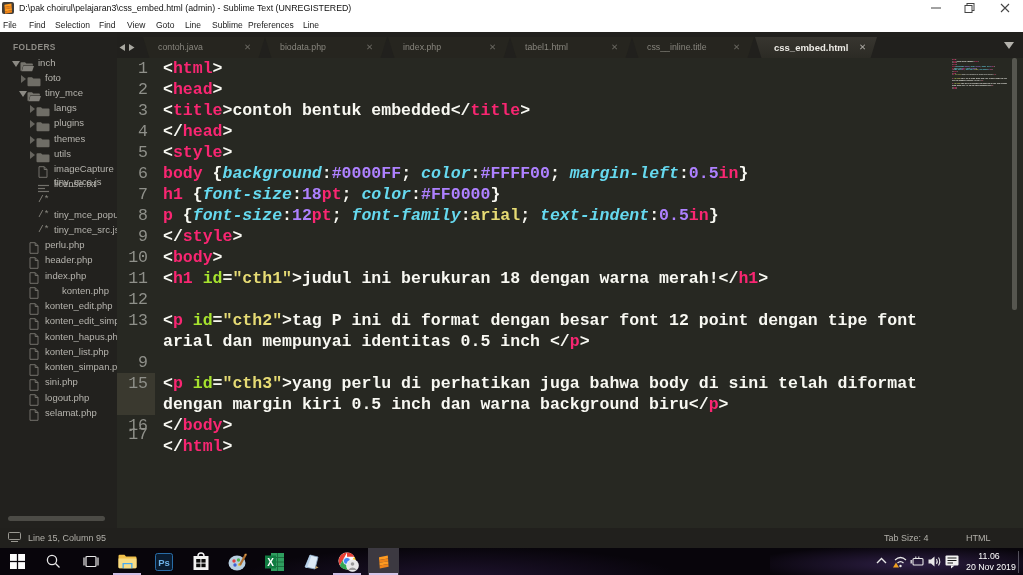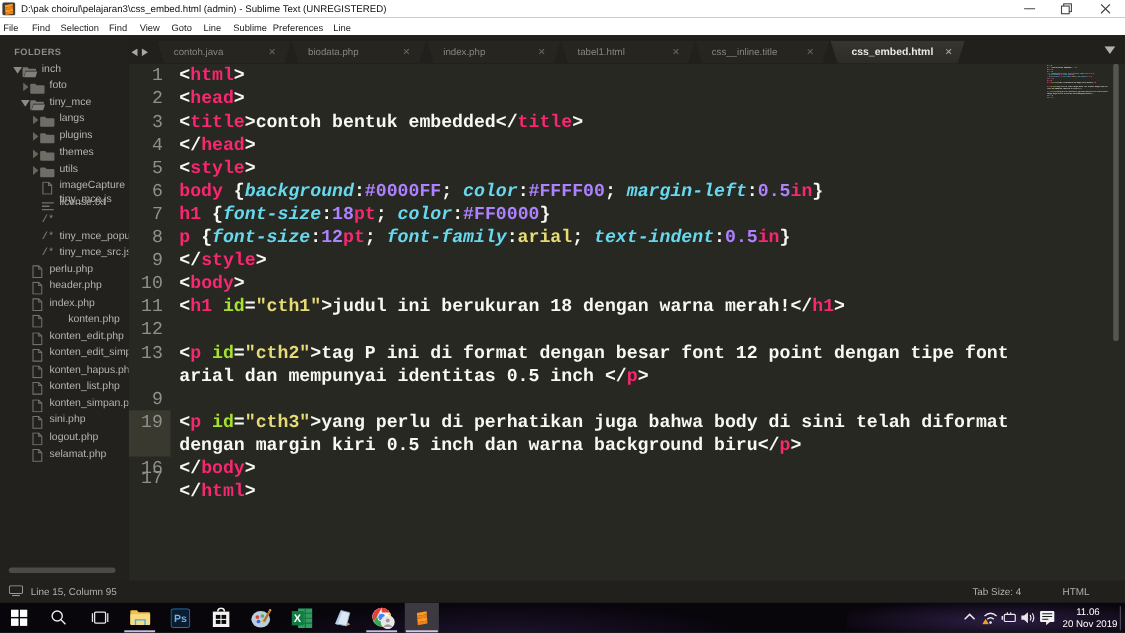--- a/index.html
+++ b/index.html
@@ -261,21 +261,21 @@
 <div class="gl" style="top:105px">6</div>
 <div class="gl" style="top:126px">7</div>
 <div class="gl" style="top:147px">8</div>
 <div class="gl" style="top:168px">9</div>
 <div class="gl" style="top:189px">10</div>
 <div class="gl" style="top:210px">11</div>
 <div class="gl" style="top:231px">12</div>
 <div class="gl" style="top:252px">13</div>
 <div class="gl" style="top:273px"></div>
 <div class="gl" style="top:294px">9</div>
-<div class="gl" style="top:315px">19</div>
+<div class="gl" style="top:315px">15</div>
 <div class="gl" style="top:336px"></div>
 <div class="gl" style="top:357px">16</div>
 <div class="gl" style="top:366px">17</div>
  </div>
  <div id="code">
 <div class="cl" style="top:0px"><span class="w">&lt;</span><span class="p">html</span><span class="w">&gt;</span></div>
 <div class="cl" style="top:21px"><span class="w">&lt;</span><span class="p">head</span><span class="w">&gt;</span></div>
 <div class="cl" style="top:42px"><span class="w">&lt;</span><span class="p">title</span><span class="w">&gt;contoh bentuk embedded&lt;/</span><span class="p">title</span><span class="w">&gt;</span></div>
 <div class="cl" style="top:63px"><span class="w">&lt;/</span><span class="p">head</span><span class="w">&gt;</span></div>
 <div class="cl" style="top:84px"><span class="w">&lt;</span><span class="p">style</span><span class="w">&gt;</span></div>

